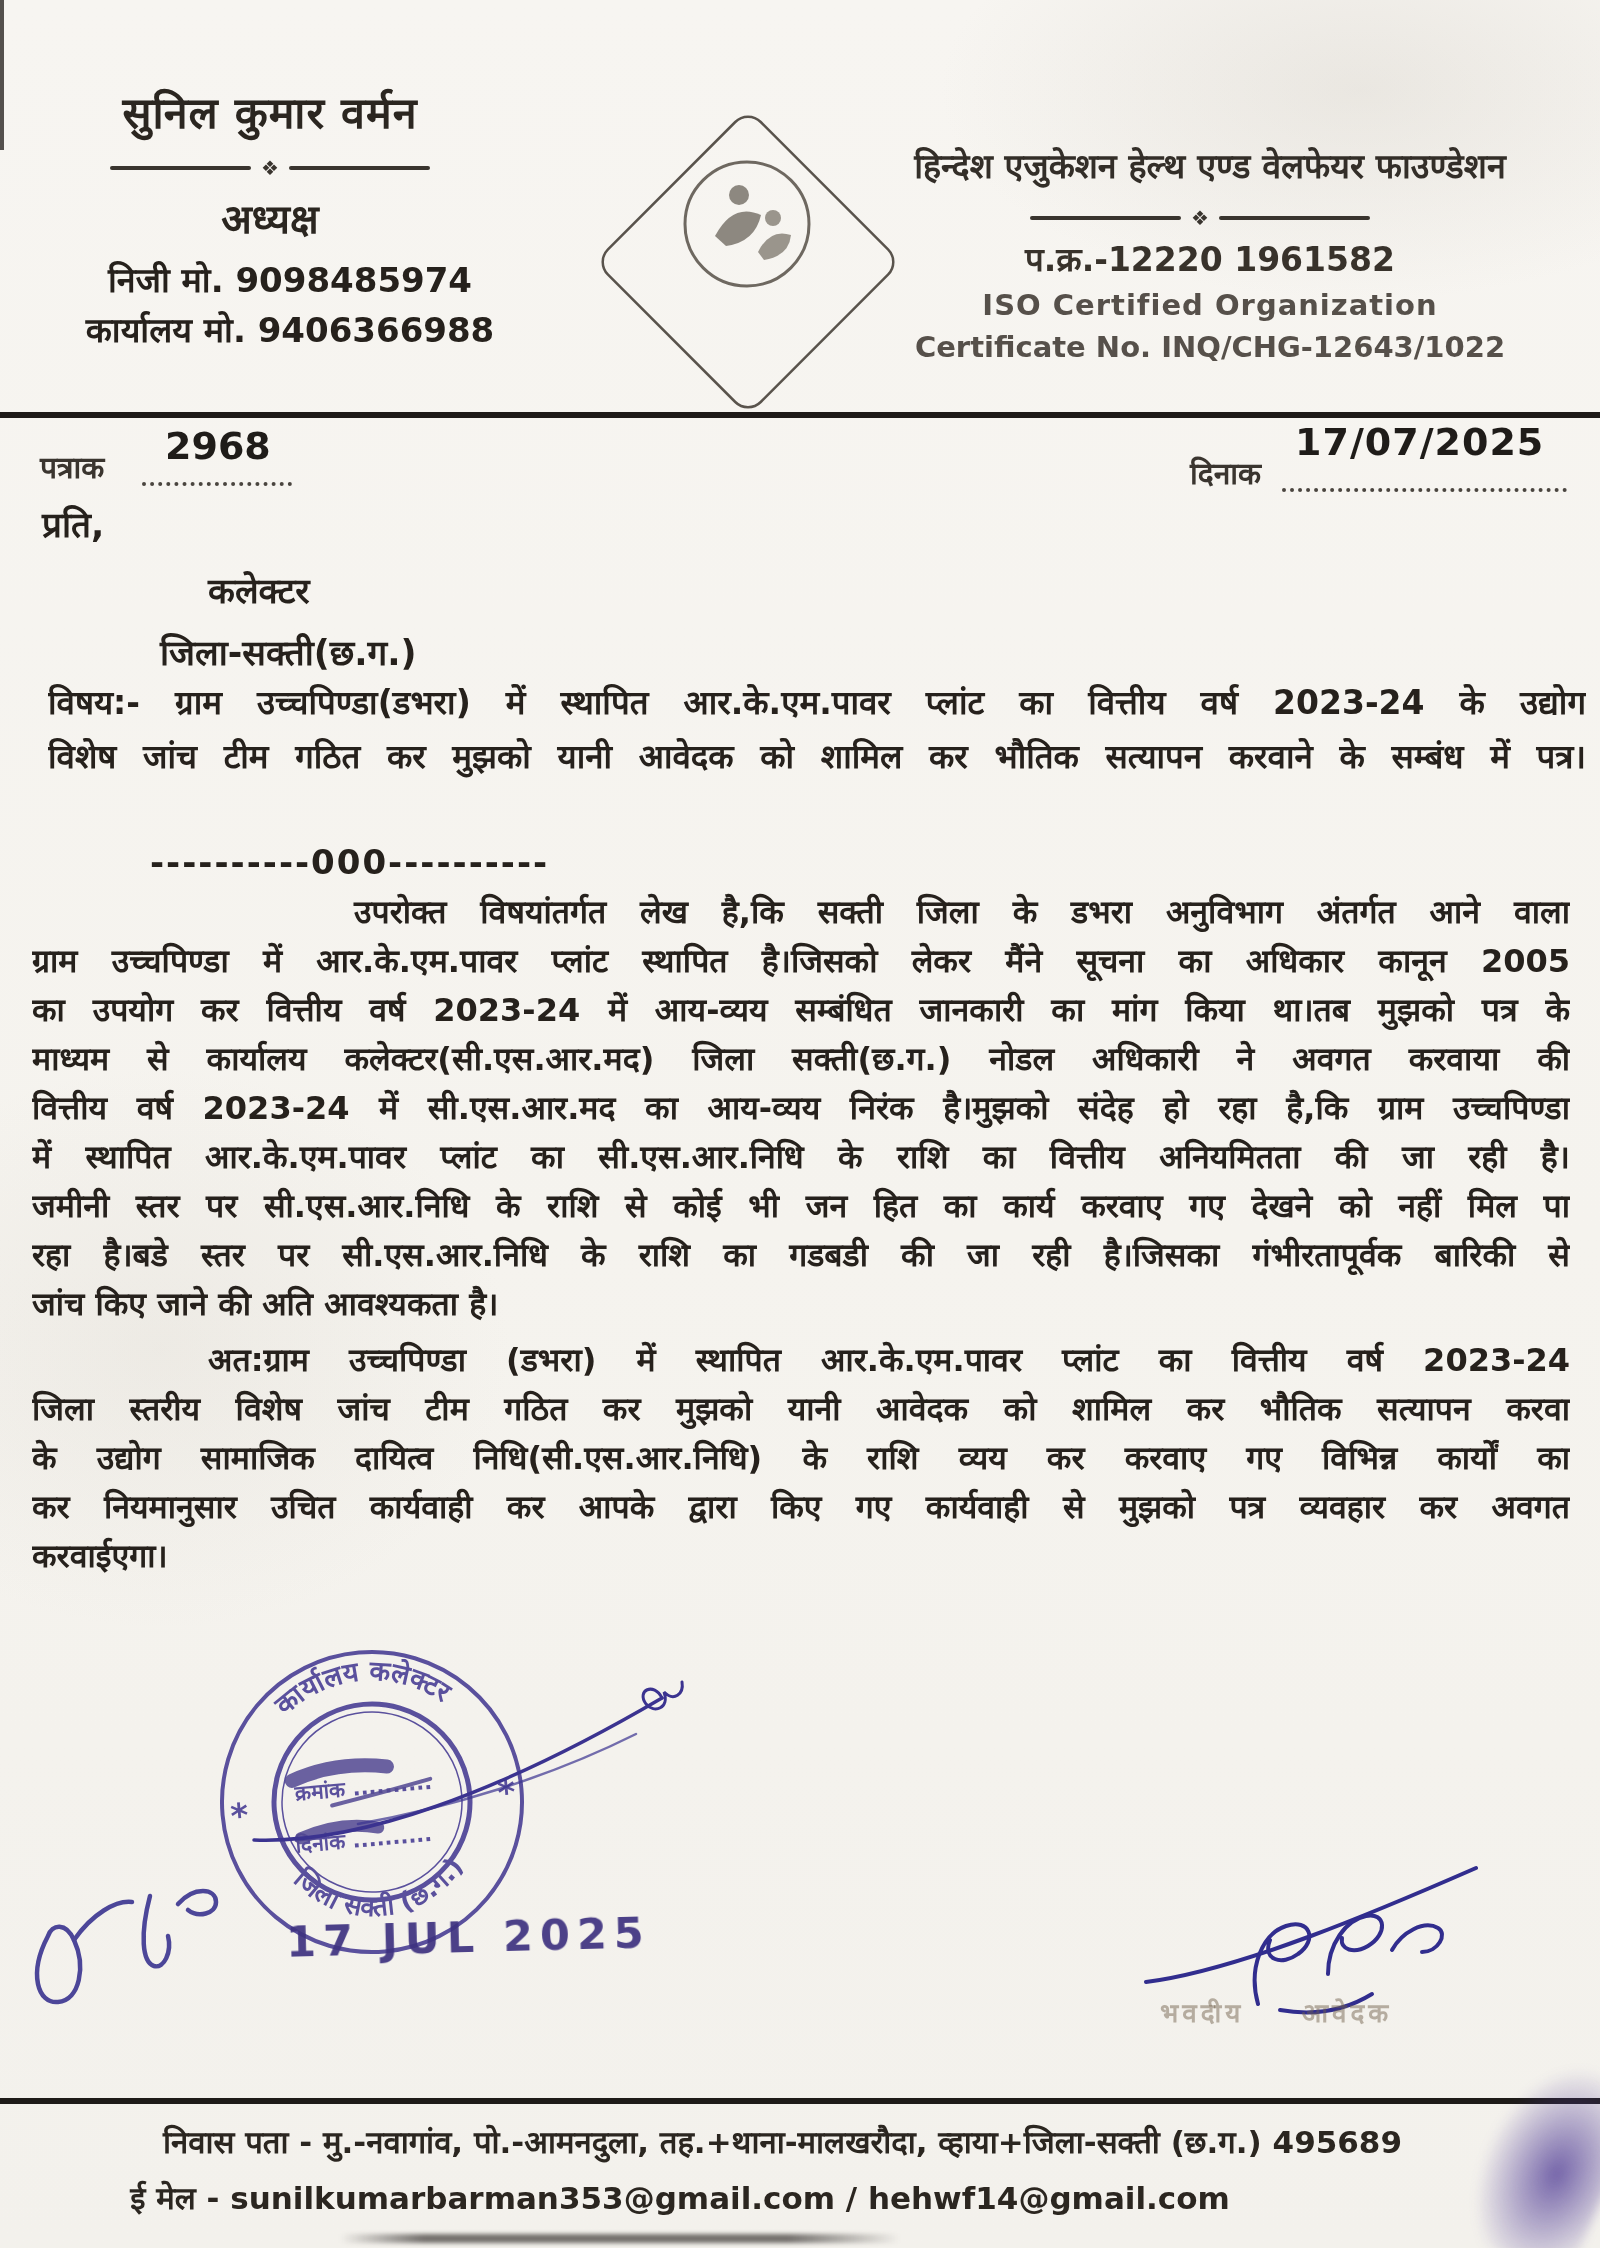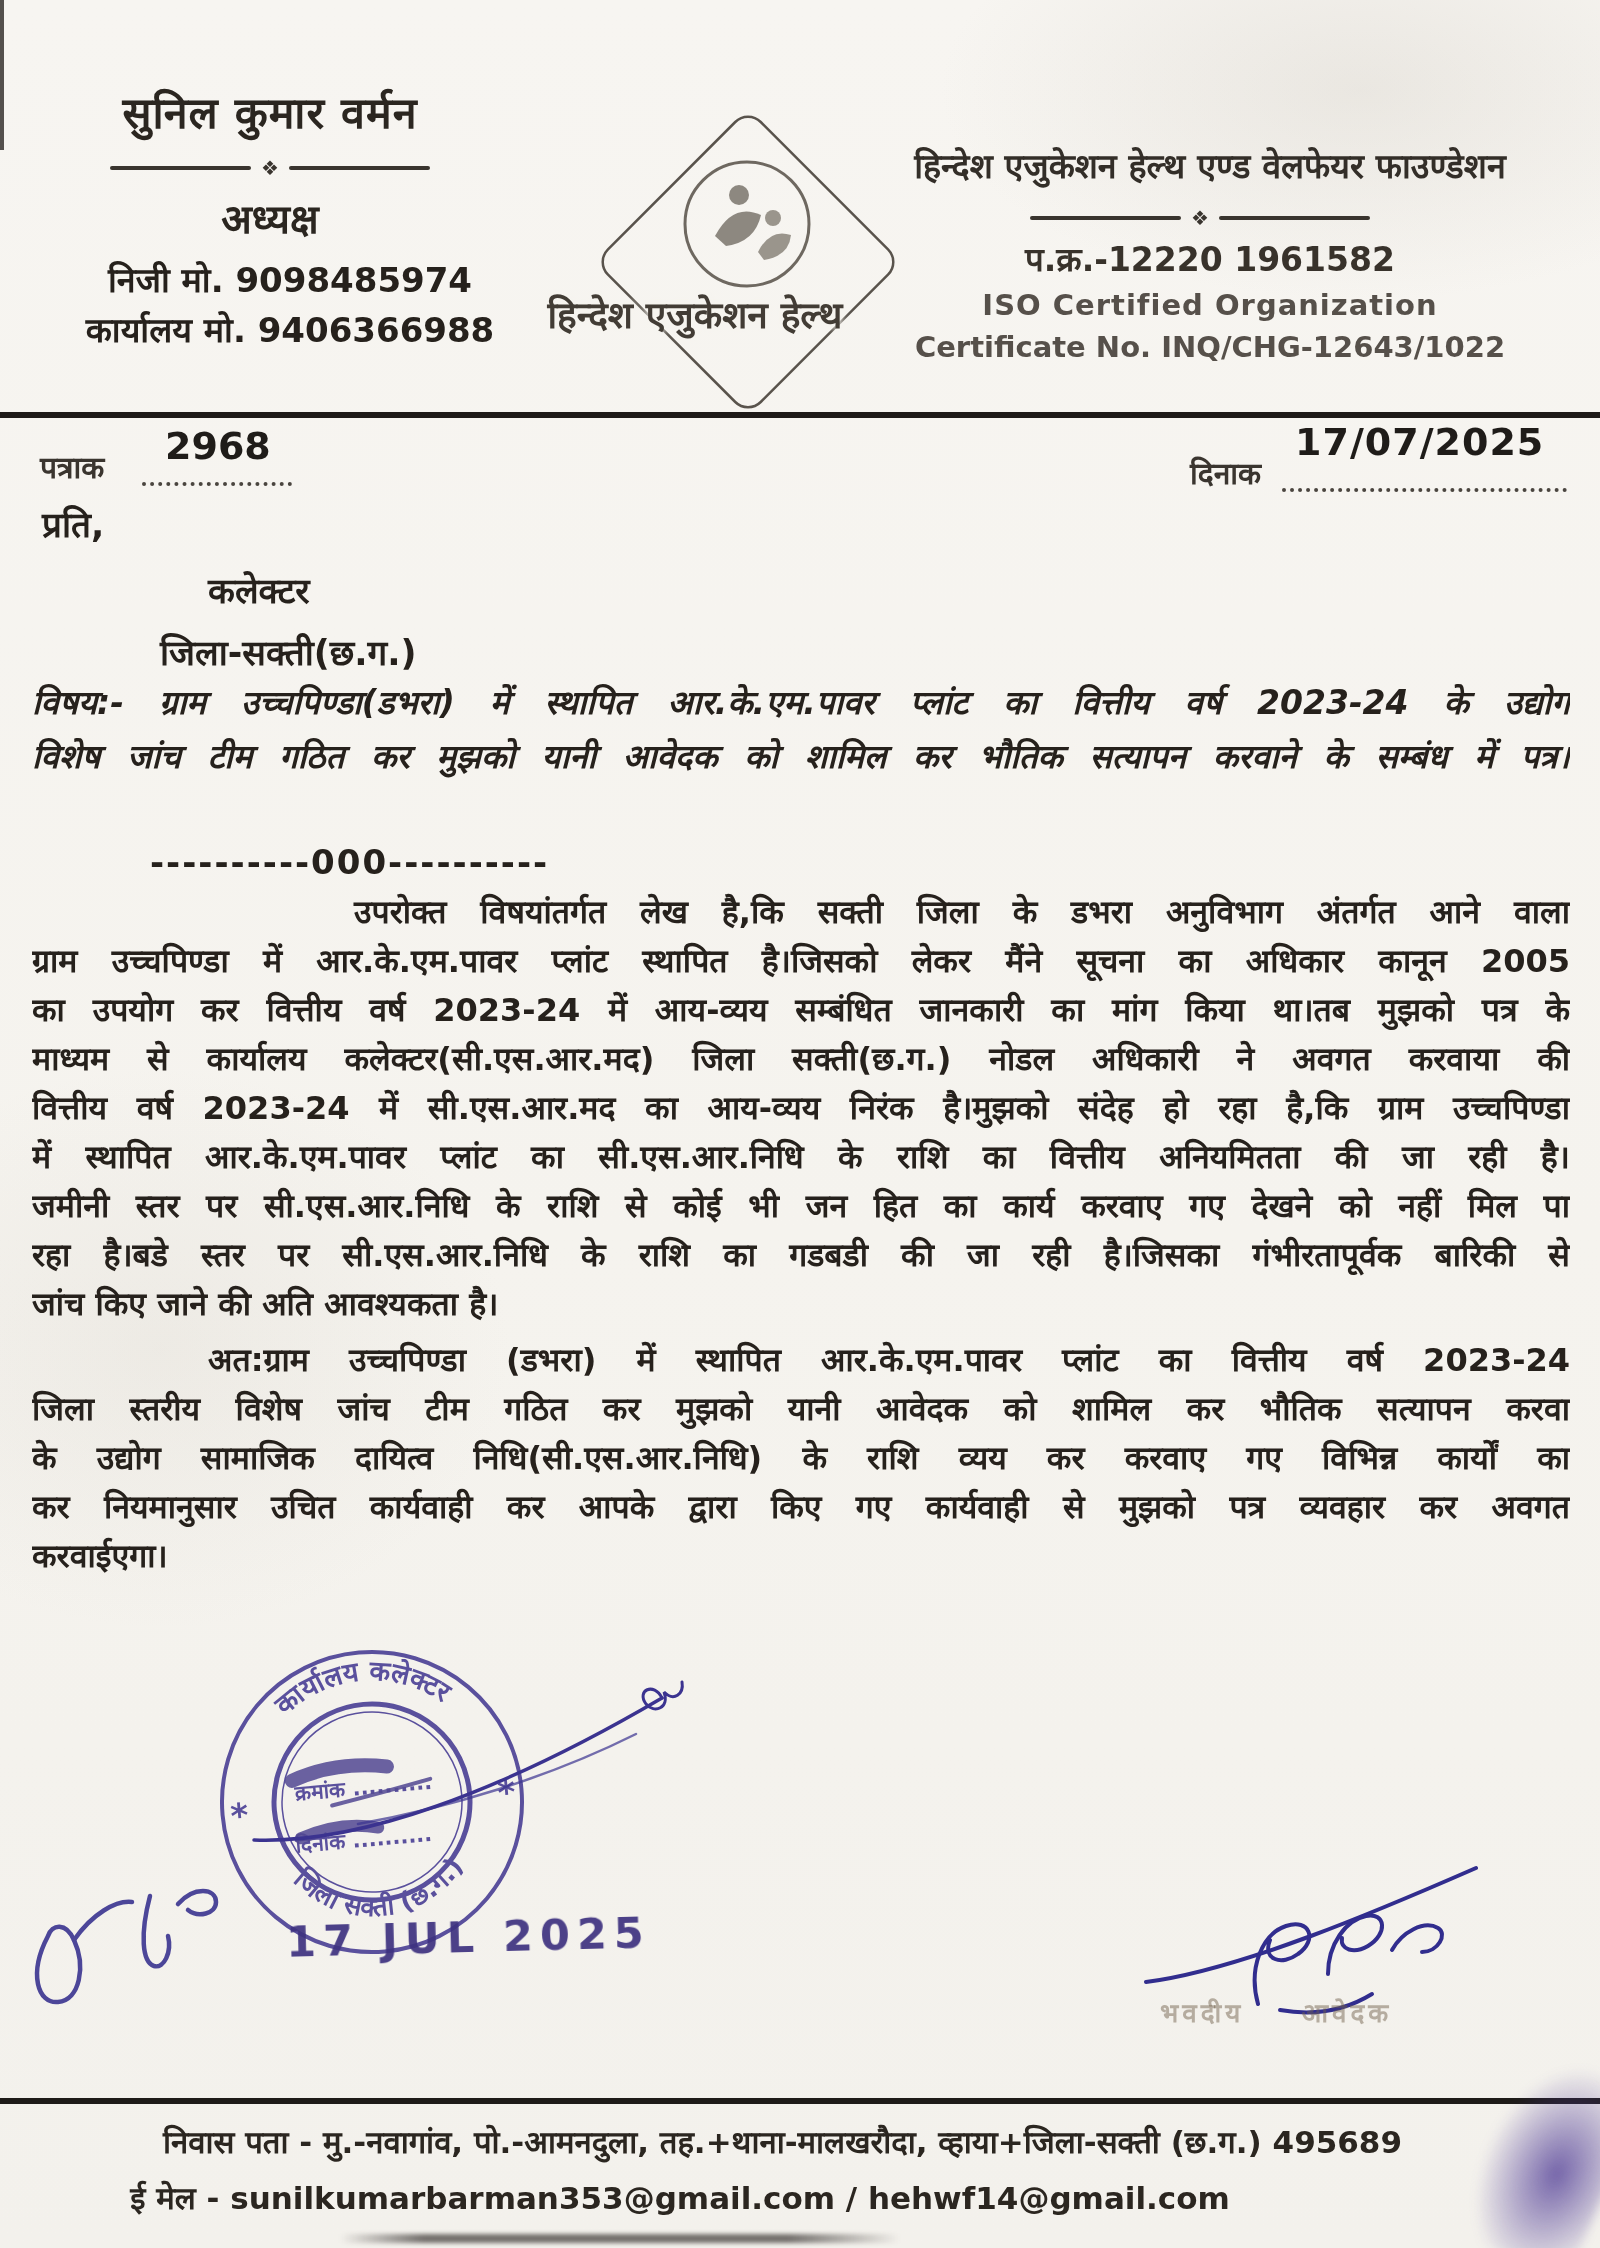--- a/index.html
+++ b/index.html
@@ -41,21 +41,21 @@
   .refno-dots { left:142px; top:482px; width:150px; }
   .refno-val { left:165px; top:424px; font-size:38px; font-weight:bold; color:#1f1c19; }
   .date-label { left:1190px; top:452px; font-size:30px; font-weight:bold; color:#3a352f; }
   .date-dots { left:1282px; top:488px; width:285px; }
   .date-val { left:1295px; top:420px; font-size:38px; font-weight:bold; color:#1f1c19; letter-spacing:1px; }
   
   .rcpt-sal { left:42px; top:500px; font-size:35px; font-weight:bold; }
   .rcpt-l1 { left:160px; top:566px; font-size:35px; font-weight:bold;margin-left:48px; }
   .rcpt-l2 { left:160px; top:628px; font-size:35px; font-weight:bold; }
   
-  .subject { left:32px; top:676px; width:1538px;font-style:italic; }
+  .subject { left:48px; top:676px; width:1538px; }
   .subject .line { font-size:33px; font-weight:bold; line-height:54px; height:54px; overflow:hidden;
                    text-align:justify; text-align-last:justify; }
   .zeros { left:150px; top:842px; font-size:34px; font-weight:bold; letter-spacing:2px; }
   .para { left:32px; top:0; width:1538px; }
   .p1 { top:888px; }
   .p2 { top:1336px; }
   .para .line { font-size:32px; font-weight:bold; line-height:49px; height:49px; overflow:hidden;
                 text-align:justify; text-align-last:justify; }
   .para .line.short { text-align-last:left; }
   .indent-lg { padding-left:322px; }
@@ -106,21 +106,20 @@
 
   <svg class="abs logo-svg" width="380" height="320" viewBox="0 0 380 320">
     <rect x="85" y="42" width="216" height="216" rx="18" transform="rotate(45 193 150)" fill="none" stroke="#59534c" stroke-width="2.5"></rect>
     <circle cx="192" cy="112" r="62" fill="none" stroke="#6e6860" stroke-width="3"></circle>
     <circle cx="184" cy="82" r="10" fill="#8d8必880" opacity="0"></circle>
     <circle cx="184" cy="83" r="10" fill="#8d8880"></circle>
     <path d="M 160 124 q 18 -34 46 -21 q -6 27 -35 31 z" fill="#8d8880"></path>
     <circle cx="218" cy="106" r="8" fill="#9a958c"></circle>
     <path d="M 203 140 q 12 -24 33 -17 q -2 21 -27 25 z" fill="#9a958c"></path>
   </svg>
-  <div class="abs logo-text">हिन्देश एजुकेशन हेल्थ</div>
 
   <div class="abs hr-org">हिन्देश एजुकेशन हेल्थ एण्ड वेलफेयर फाउण्डेशन</div>
   <div class="abs orn orn-right">
     <span class="bar"></span>
     <span class="glyph">❖</span>
     <span class="bar"></span>
   </div>
   <div class="abs hr-reg">प.क्र.-12220 1961582</div>
   <div class="abs hr-iso">ISO Certified Organization</div>
   <div class="abs hr-cert">Certificate No. INQ/CHG-12643/1022</div>

